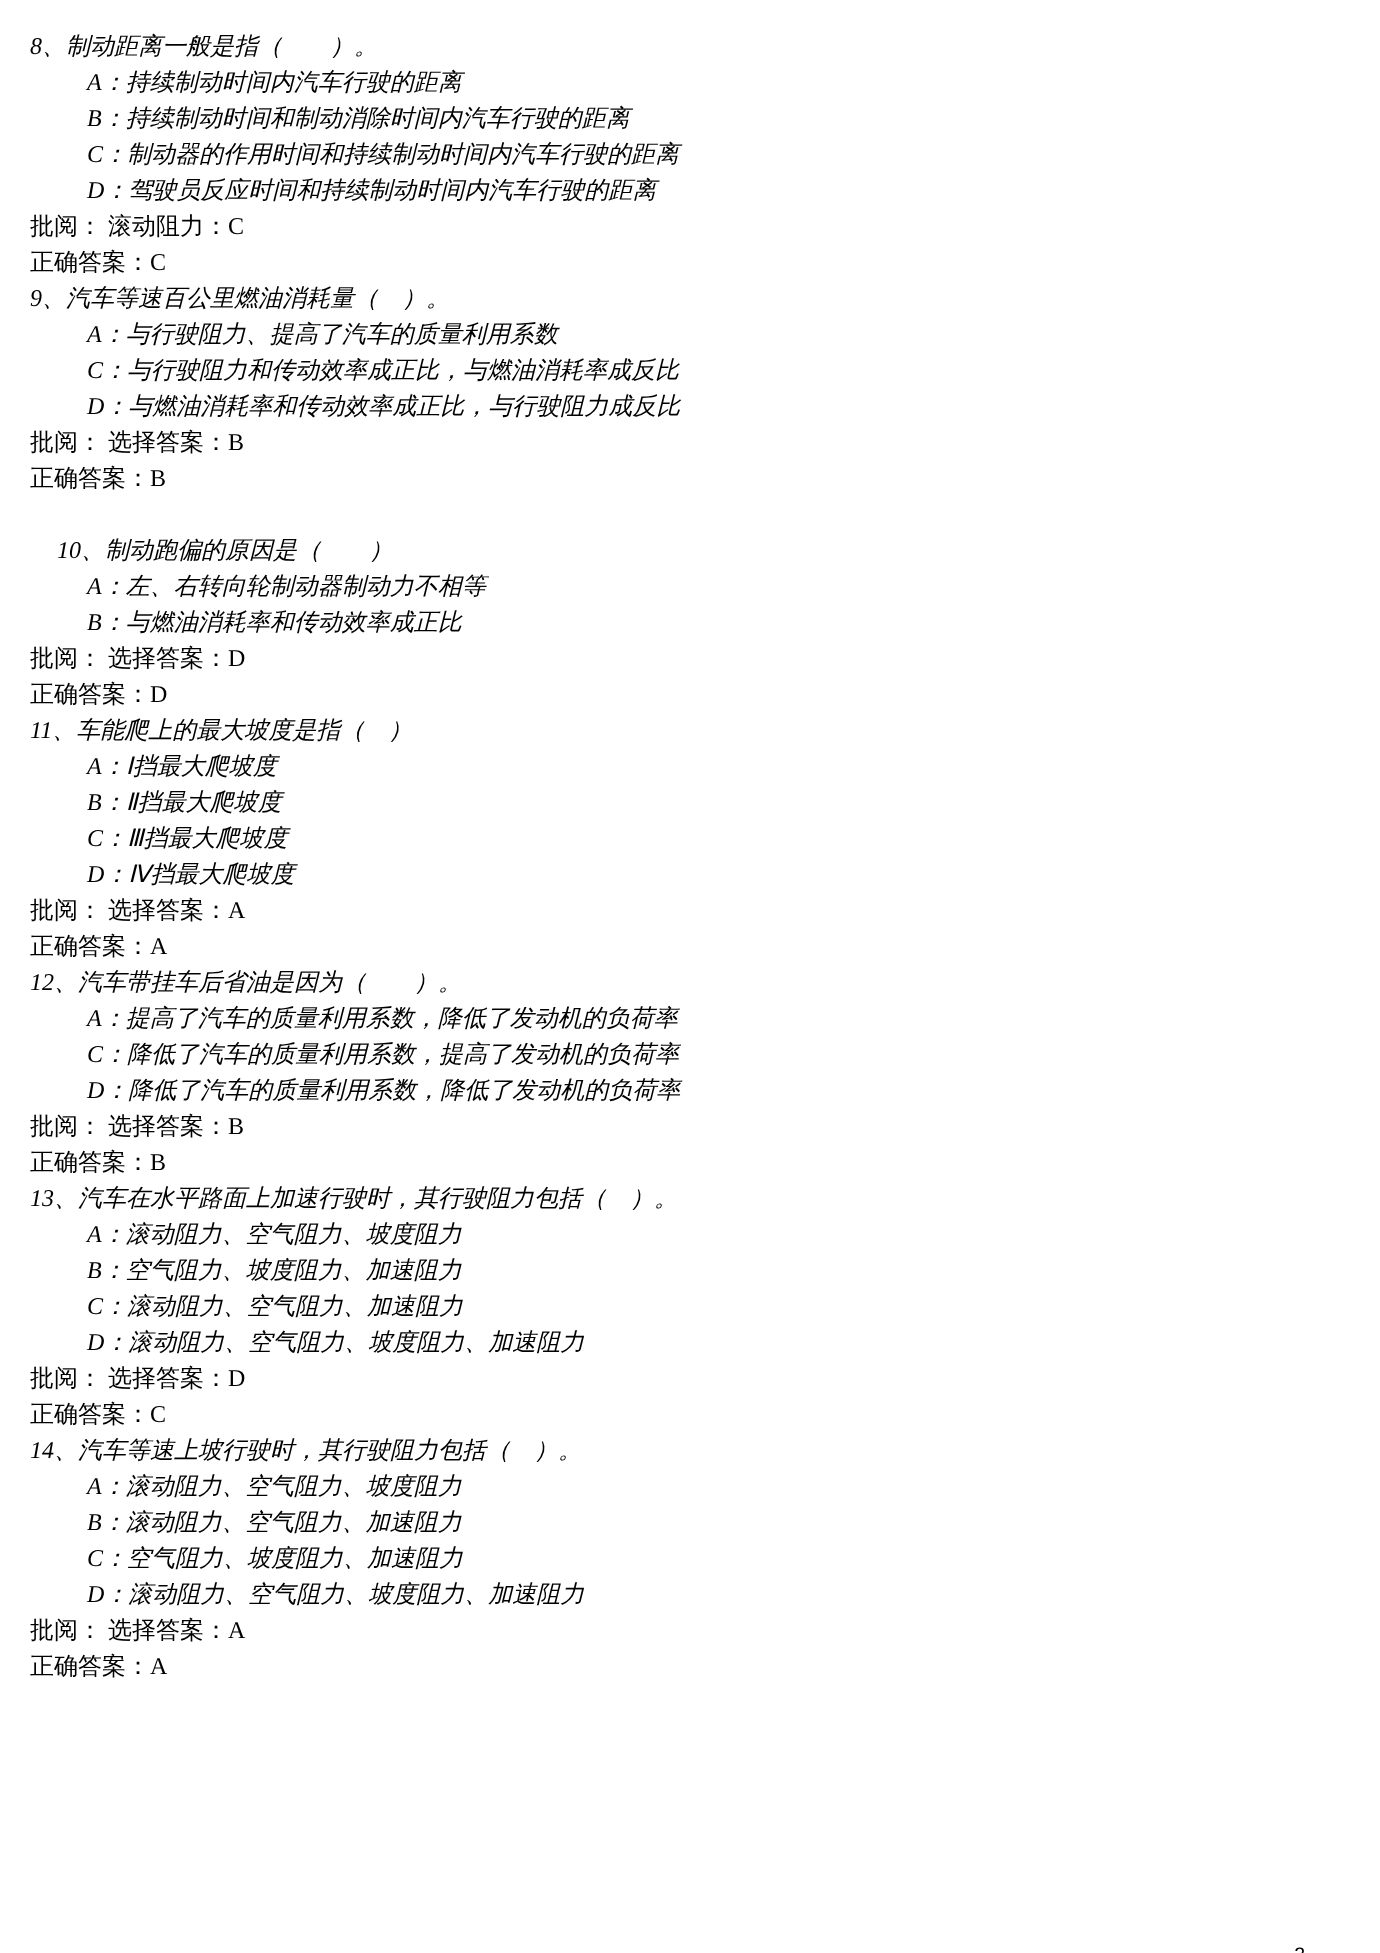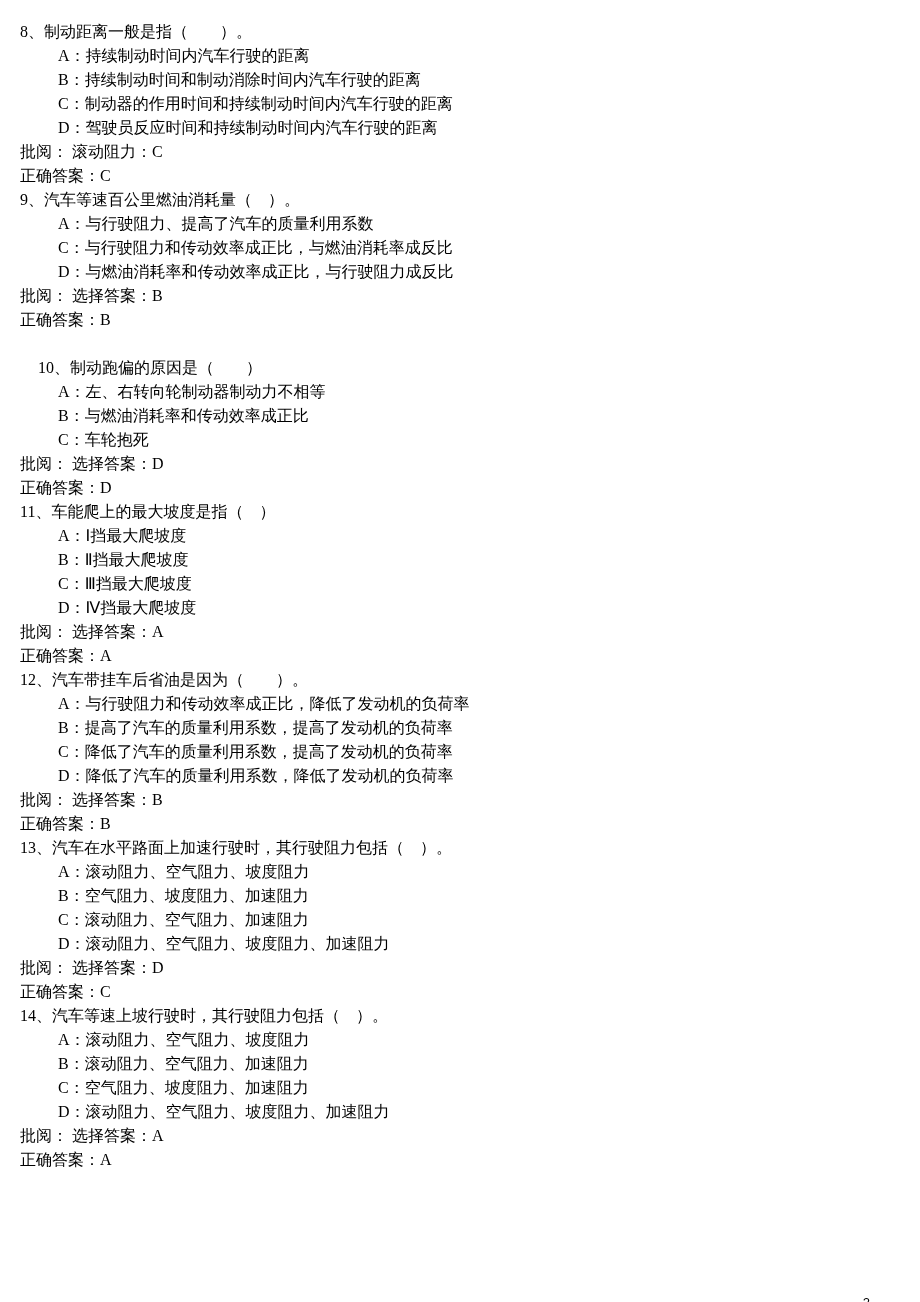--- a/index.html
+++ b/index.html
@@ -8,24 +8,26 @@
     line-height: 1.5;
     color: #000;
     background: #fff;
     margin: 0;
     padding: 20px 20px 20px 20px;
     width: 920px;
     box-sizing: border-box;
   }
   .question-stem {
     margin: 0;
+    font-style: italic;
   }
   .option {
     margin: 0;
     padding-left: 38px;
+    font-style: italic;
   }
   .review-line {
     margin: 0;
   }
   .correct-line {
     margin: 0;
   }
   .blank-line {
     height: 24px;
   }
@@ -64,35 +66,33 @@
   <p class="option">C：与行驶阻力和传动效率成正比，与燃油消耗率成反比</p>
   <p class="option">D：与燃油消耗率和传动效率成正比，与行驶阻力成反比</p>
   <p class="review-line">批阅：  选择答案：B</p>
   <p class="correct-line">正确答案：B</p>
 
   <div class="blank-line"></div>
 
   <p class="question-stem indent-stem">10、制动跑偏的原因是（　　）</p>
   <p class="option">A：左、右转向轮制动器制动力不相等</p>
   <p class="option">B：与燃油消耗率和传动效率成正比</p>
-  <p class="option">C：车轮抱死</p>
   <p class="review-line">批阅：  选择答案：D</p>
   <p class="correct-line">正确答案：D</p>
 
   <p class="question-stem">11、车能爬上的最大坡度是指（　）</p>
   <p class="option">A：Ⅰ挡最大爬坡度</p>
   <p class="option">B：Ⅱ挡最大爬坡度</p>
   <p class="option">C：Ⅲ挡最大爬坡度</p>
   <p class="option">D：Ⅳ挡最大爬坡度</p>
   <p class="review-line">批阅：  选择答案：A</p>
   <p class="correct-line">正确答案：A</p>
 
   <p class="question-stem">12、汽车带挂车后省油是因为（　　）。</p>
-  <p class="option">A：与行驶阻力和传动效率成正比，降低了发动机的负荷率</p>
-  <p class="option">B：提高了汽车的质量利用系数，提高了发动机的负荷率</p>
+  <p class="option">A：提高了汽车的质量利用系数，降低了发动机的负荷率</p>
   <p class="option">C：降低了汽车的质量利用系数，提高了发动机的负荷率</p>
   <p class="option">D：降低了汽车的质量利用系数，降低了发动机的负荷率</p>
   <p class="review-line">批阅：  选择答案：B</p>
   <p class="correct-line">正确答案：B</p>
 
   <p class="question-stem">13、汽车在水平路面上加速行驶时，其行驶阻力包括（　）。</p>
   <p class="option">A：滚动阻力、空气阻力、坡度阻力</p>
   <p class="option">B：空气阻力、坡度阻力、加速阻力</p>
   <p class="option">C：滚动阻力、空气阻力、加速阻力</p>
   <p class="option">D：滚动阻力、空气阻力、坡度阻力、加速阻力</p>

